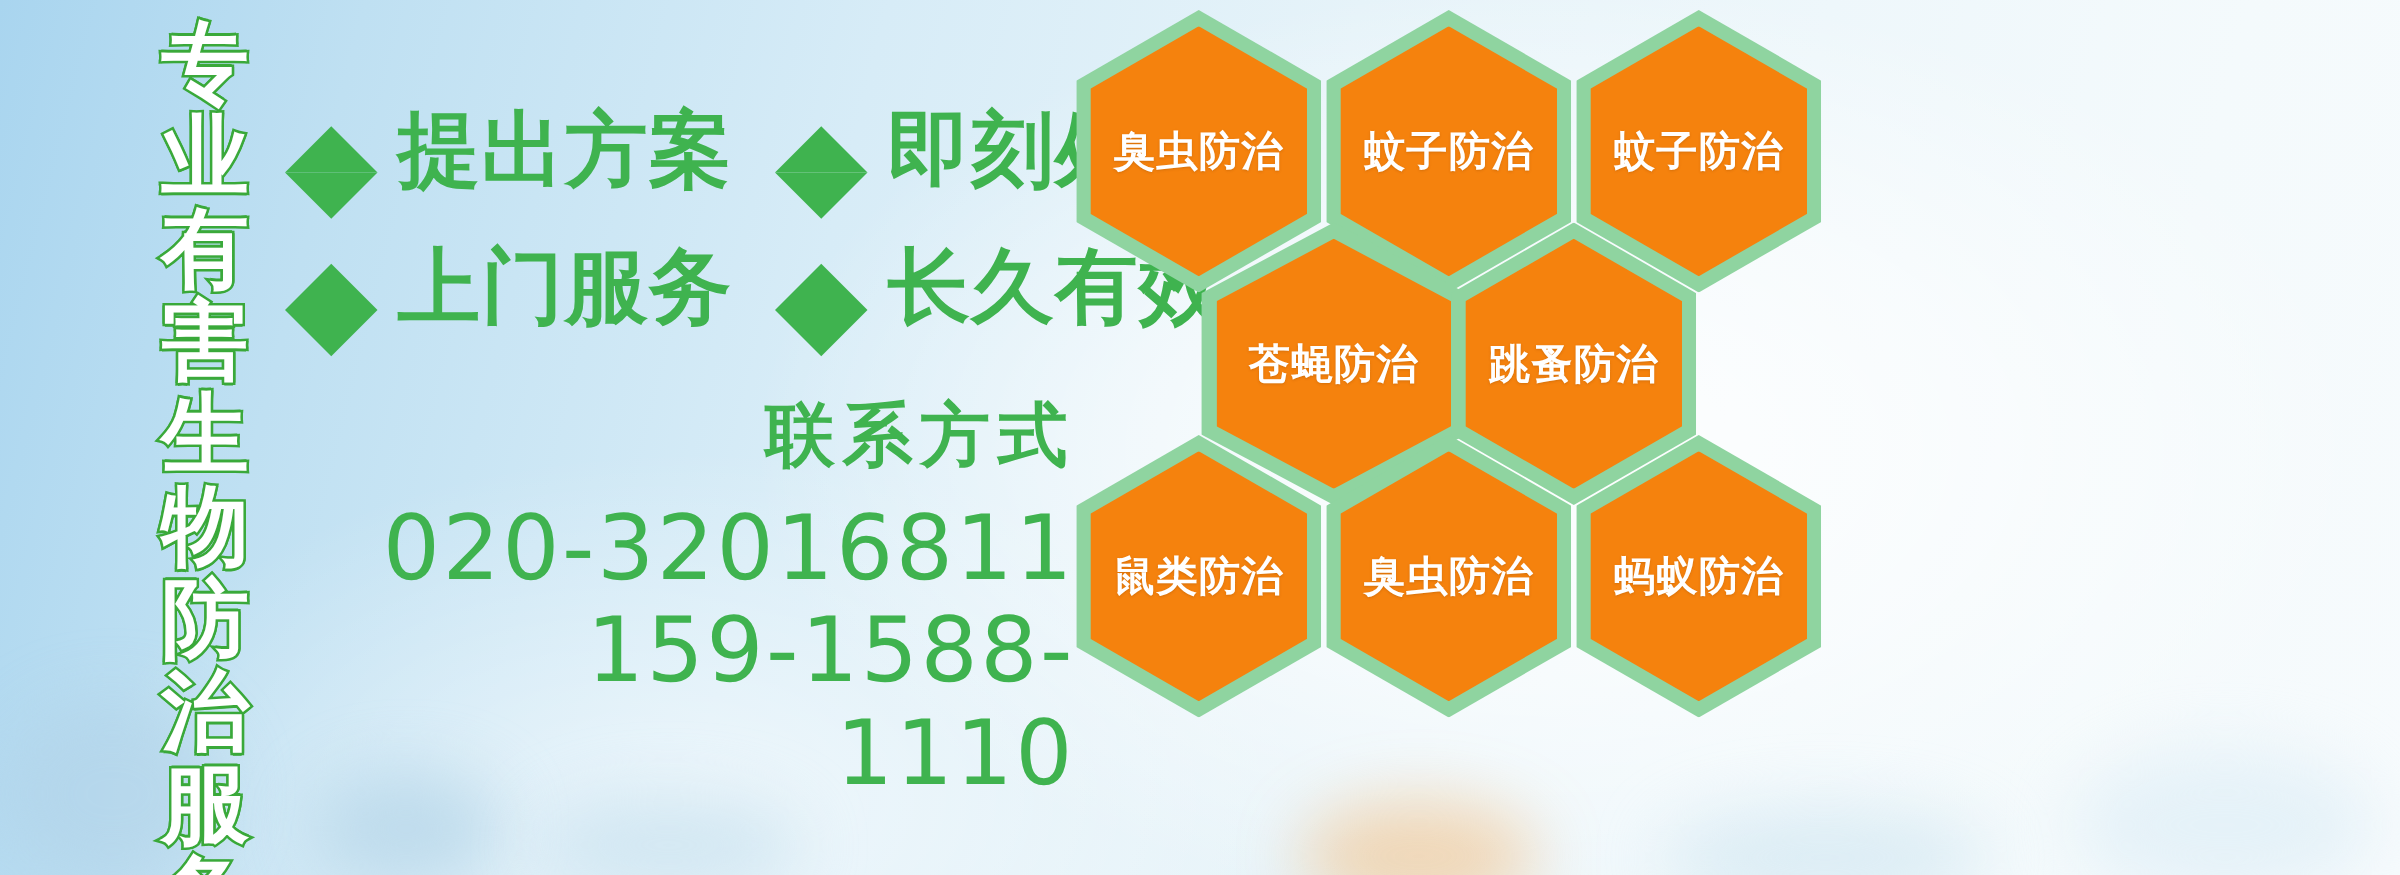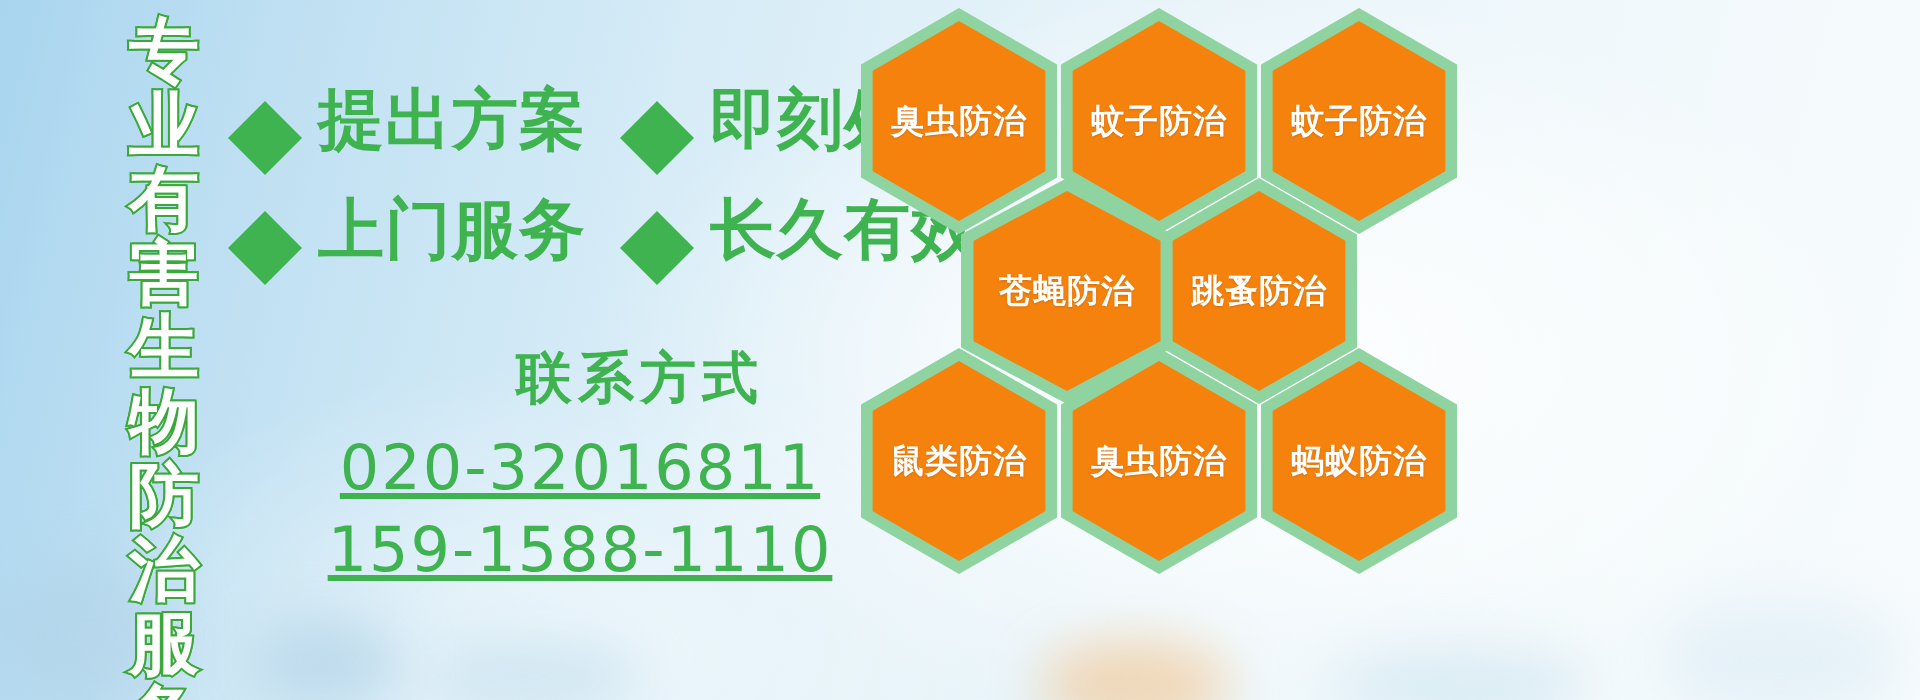--- a/index.html
+++ b/index.html
@@ -102,40 +102,38 @@
     letter-spacing: 1px;
   }
   .feature-gap { width: 34px; }
 
   
   #contact-block {
     position: absolute;
     left: 300px;
     top: 315px;
     width: 560px;
-    text-align: center;
-    margin-top: 30px;
+    text-align: right;
   }
   #contact-title {
     font-size: 56px;
     line-height: 66px;
     font-weight: bold;
     color: #3fb34f;
     letter-spacing: 6px;
     margin-bottom: 16px;
     padding-left: 120px;
   }
   .phone-number {
-    font-size: 62px;
+    font-size: 72px;
     line-height: 82px;
     color: #3fb34f;
     letter-spacing: 2px;
     font-weight: normal;
     font-family: "DejaVu Sans", "Liberation Sans", sans-serif;
-    text-decoration: underline;
   }
 
   
   #hex-grid {
     position: absolute;
     left: 855px;
     top: 0px;
     width: 620px;
     height: 560px;
   }

